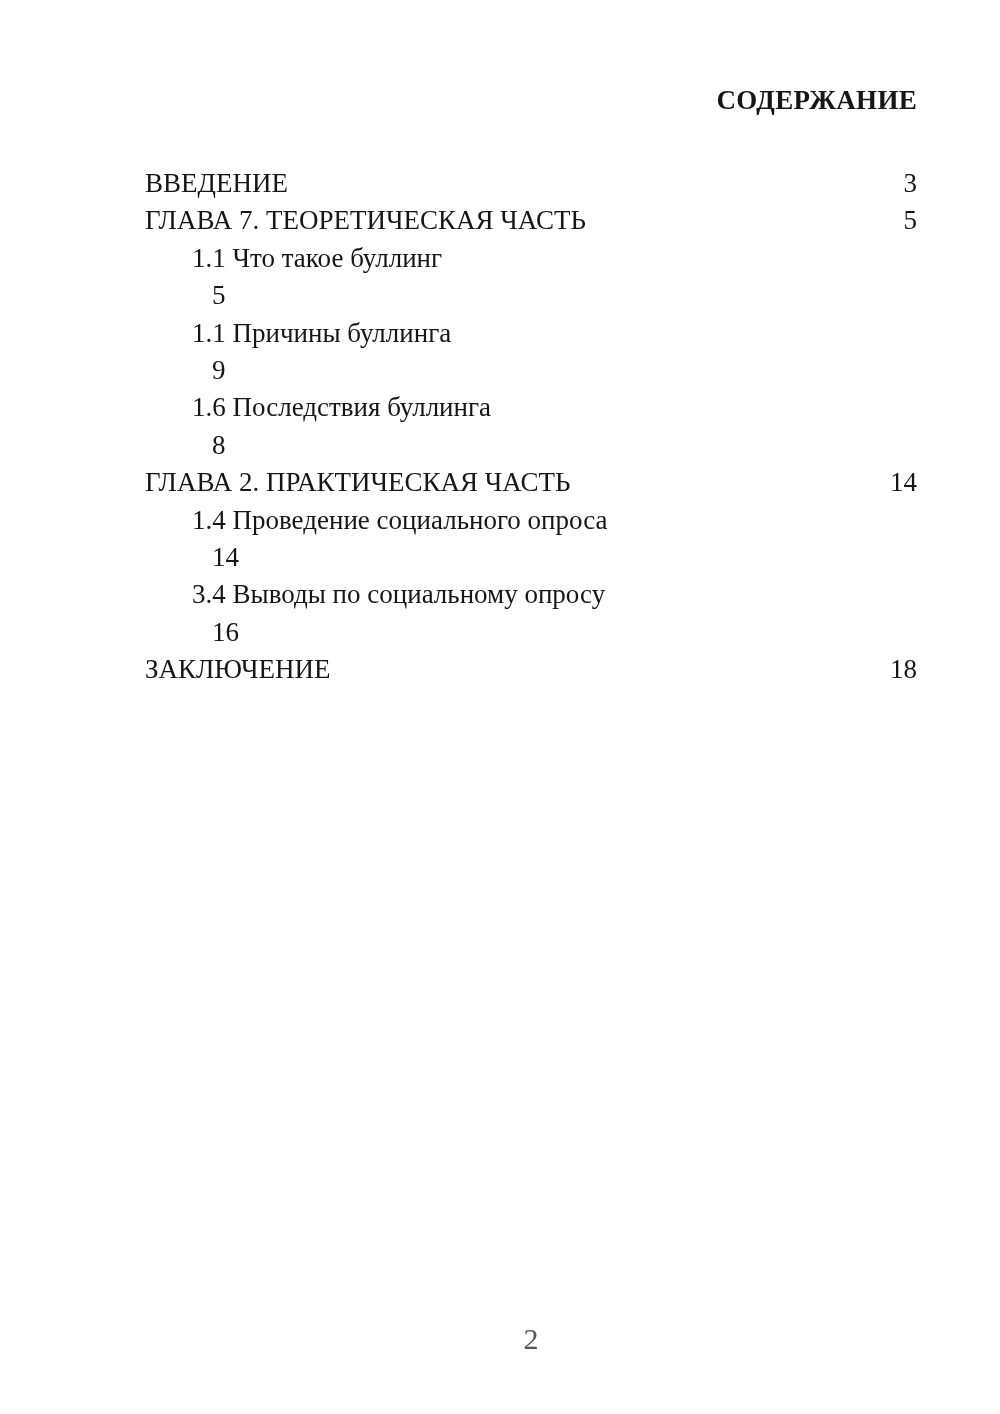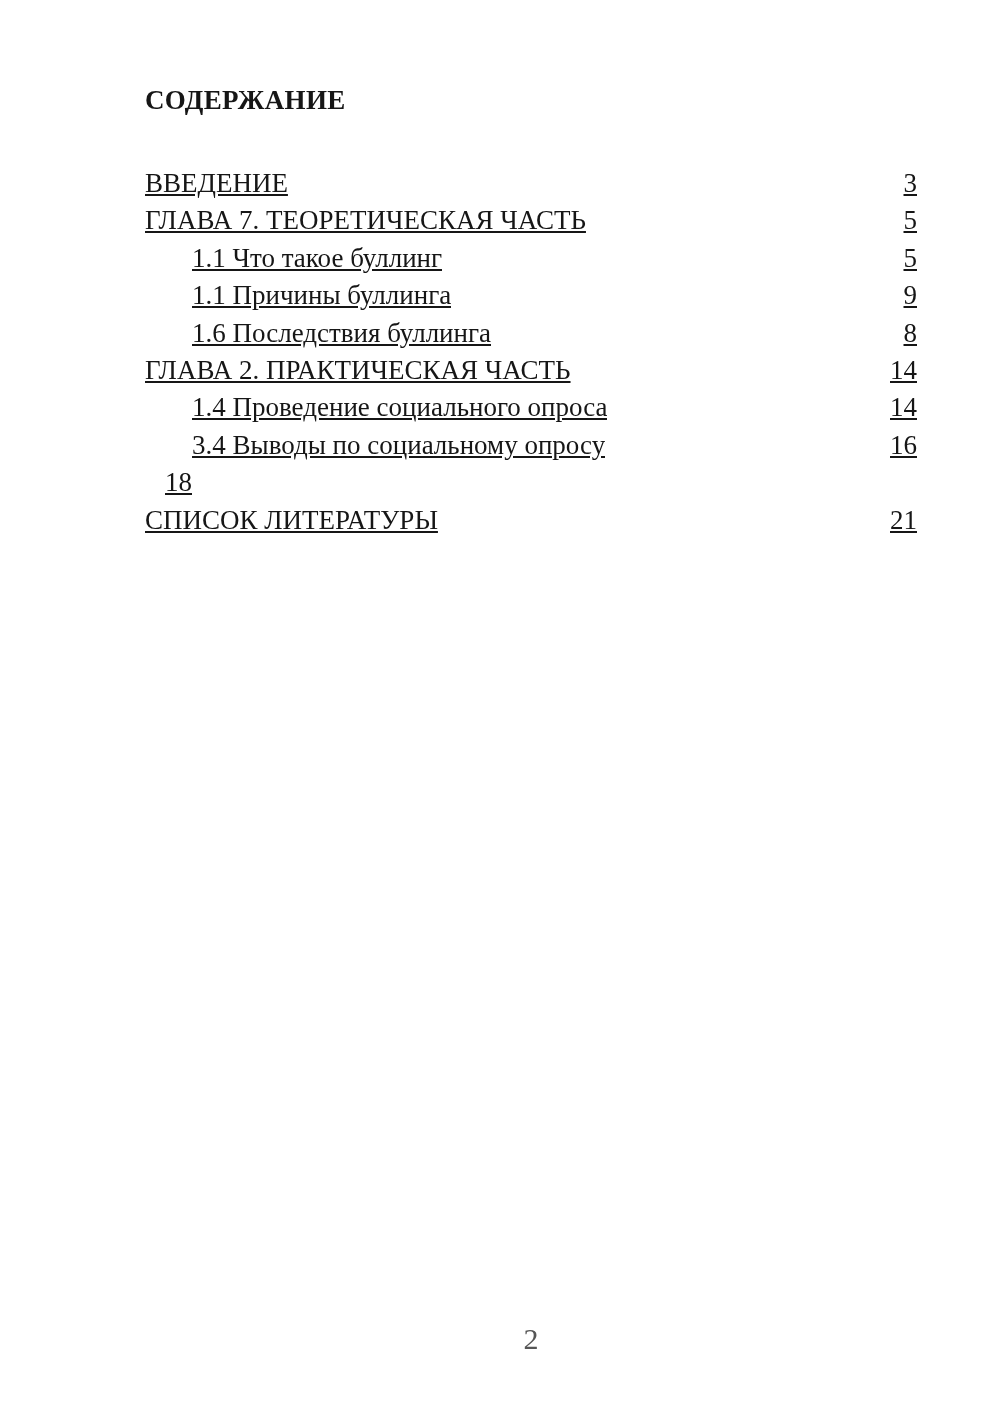--- a/index.html
+++ b/index.html
@@ -17,40 +17,40 @@
     overflow: hidden;
   }
   .content {
     position: absolute;
     left: 145px;
     top: 0;
     width: 772px;
   }
   .doc-title {
     margin: 82px 0 0 0;
-    text-align: left;
+    text-align: right;
     font-size: 27px;
     font-weight: bold;
     line-height: 37px;
     letter-spacing: 0.3px;
   }
   .toc {
     margin-top: 46px;
   }
   .toc-row {
     display: flex;
     justify-content: space-between;
     align-items: baseline;
     font-size: 27px;
     line-height: 37.4px;
     white-space: nowrap;
-    text-decoration: underline;
   }
   .toc-row.level-2 {
     padding-left: 47px;
+    flex-direction: column;
   }
   .toc-label {
     flex: 0 1 auto;
     overflow: hidden;
   }
   .toc-page {
     flex: 0 0 auto;
     text-align: right;
     padding-left: 20px;
   }
@@ -98,22 +98,19 @@
         </div>
         <div class="toc-row level-2">
           <span class="toc-label">1.4 Проведение социального опроса</span>
           <span class="toc-page">14</span>
         </div>
         <div class="toc-row level-2">
           <span class="toc-label">3.4 Выводы по социальному опросу</span>
           <span class="toc-page">16</span>
         </div>
         <div class="toc-row level-1">
+          <span class="toc-label">ЗАКЛЮЧЕНИЕ</span>
           <span class="toc-page">18</span>
-        </div>
-        <div class="toc-row level-1">
-          <span class="toc-label">СПИСОК ЛИТЕРАТУРЫ</span>
-          <span class="toc-page">21</span>
         </div>
       </div>
   </div>
   <div class="footer">2</div>
 </div>
 
 </body></html>

